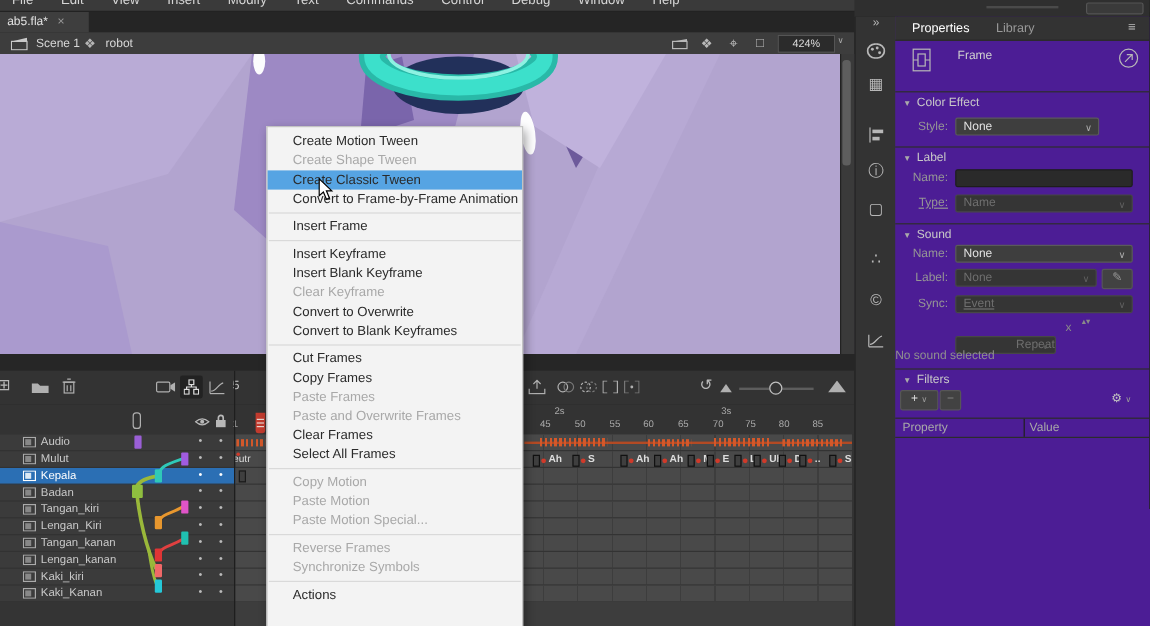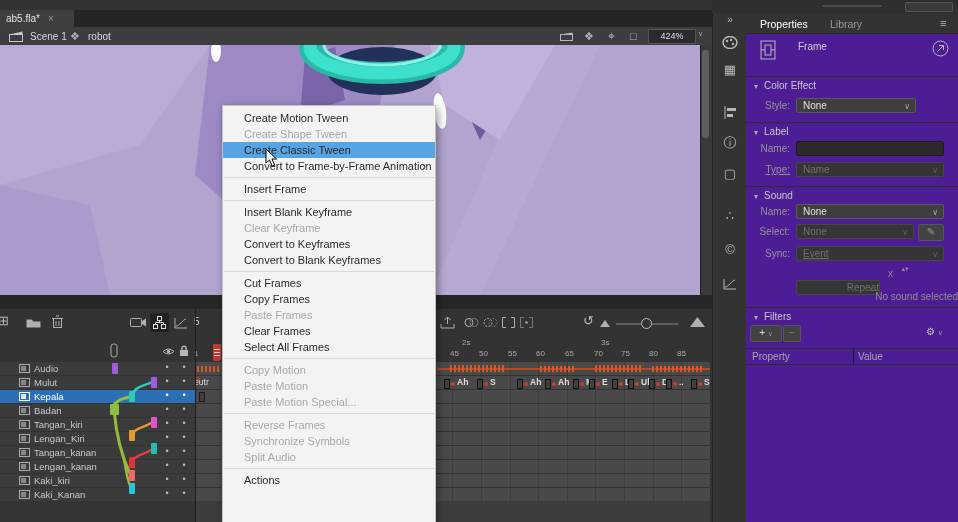--- a/index.html
+++ b/index.html
@@ -79,20 +79,35 @@
   .mi.hi{background:#56a4e3;}
   .mi .arr{position:absolute;right:9px;top:0;color:#555;}
   .msep{height:1px;background:#d9d9d9;margin:3px 1px;}
   .cursor{z-index:100;}
 </style>
 </head>
 <body>
 
 <div id="root">
 
+  <div class="abs menubar">
+    <div class="mitems">
+      <span>File</span>
+      <span>Edit</span>
+      <span>View</span>
+      <span>Insert</span>
+      <span>Modify</span>
+      <span>Text</span>
+      <span>Commands</span>
+      <span>Control</span>
+      <span>Debug</span>
+      <span>Window</span>
+      <span>Help</span>
+    </div>
+  </div>
   <div class="abs topright">
     <div class="abs" style="left:193px;top:2px;width:46px;height:8px;border:1px solid #555;border-radius:2px;background:#3a3a3a;"></div>
     <div class="abs" style="left:110px;top:5px;width:60px;height:2px;background:#4a4a4a;"></div>
   </div>
 
   <div class="abs tabbar"></div>
   <div class="abs doctab">
     <span>ab5.fla*</span>
     <span class="x">×</span>
   </div>
@@ -491,40 +506,40 @@
     <div class="divider" style="top:172px;"></div>
 
     <div class="sechead" style="top:176px;">
       <span class="tri">▾</span><span>Sound</span>
     </div>
     <span class="flabel" style="top:192px;">Name:</span>
     <div class="ctrl select" style="top:190px;">
       <span>None</span>
       <span class="chev">∨</span>
     </div>
-    <span class="flabel" style="top:212px;">Select:</span>
+    <span class="flabel" style="top:212px;">Label:</span>
     <div class="ctrl select ghost" style="top:210px;width:118px;">
       <span>None</span>
       <span class="chev">∨</span>
     </div>
     <div class="fbtn" style="left:172px;top:210px;width:24px;color:#999;">
       <span>✎</span>
     </div>
     <span class="flabel" style="top:234px;">Sync:</span>
     <div class="ctrl select ghost" style="top:232px;text-decoration:underline;">
       <span>Event</span>
       <span class="chev">∨</span>
     </div>
     <div class="ctrl select ghost" style="top:266px;width:84px;text-align:right;">
       <span>Repeat</span>
       <span class="chev">∨</span>
     </div>
     <span class="abs" style="left:142px;top:254px;color:#8a8a8a;">x</span>
     <span class="abs" style="left:154px;top:251px;color:#8a8a8a;font-size:7px;line-height:7px;width:10px;text-align:center;white-space:pre-wrap;">▴▾</span>
-    <div class="abs" style="left:0;top:277px;width:212px;text-align:right;color:#8f8f8f;">No sound selected</div>
+    <div class="abs" style="left:0;top:277px;width:212px;text-align:left;color:#8f8f8f;">No sound selected</div>
     <div class="divider" style="top:293px;"></div>
 
     <div class="sechead" style="top:297px;">
       <span class="tri">▾</span><span>Filters</span>
     </div>
     <div class="fbtn" style="left:4px;top:311px;width:30px;">
       <span>+</span>
       <span style="font-size:7px;color:#999;">∨</span>
     </div>
     <div class="fbtn" style="left:37px;top:311px;width:16px;color:#888;">
@@ -545,38 +560,39 @@
     <div class="mi">Create Motion Tween</div>
     <div class="mi dis">Create Shape Tween</div>
     <div class="mi hi">Create Classic Tween</div>
     <div class="mi">
       <span>Convert to Frame-by-Frame Animation</span>
       <span class="arr">›</span>
     </div>
     <div class="msep"></div>
     <div class="mi">Insert Frame</div>
     <div class="msep"></div>
+    <div class="mi">Insert Keyframe</div>
     <div class="mi">Insert Blank Keyframe</div>
     <div class="mi dis">Clear Keyframe</div>
-    <div class="mi">Convert to Keyframes</div>
+    <div class="mi">Convert to Overwrite</div>
     <div class="mi">Convert to Blank Keyframes</div>
     <div class="msep"></div>
     <div class="mi">Cut Frames</div>
     <div class="mi">Copy Frames</div>
     <div class="mi dis">Paste Frames</div>
+    <div class="mi dis">Paste and Overwrite Frames</div>
     <div class="mi">Clear Frames</div>
     <div class="mi">Select All Frames</div>
     <div class="msep"></div>
     <div class="mi dis">Copy Motion</div>
     <div class="mi dis">Paste Motion</div>
     <div class="mi dis">Paste Motion Special...</div>
     <div class="msep"></div>
     <div class="mi dis">Reverse Frames</div>
     <div class="mi dis">Synchronize Symbols</div>
-    <div class="mi dis">Split Audio</div>
     <div class="msep"></div>
     <div class="mi">Actions</div>
   </div>
 
   <svg class="abs cursor" style="left:265px;top:148px;" width="14" height="19">
     <path d="M1,1 L1,15 L4.5,12 L7,18 L9.5,17 L7,11 L11.5,11 Z" fill="#fff" stroke="#000" stroke-width="1"></path>
   </svg>
 
 </div>
 

